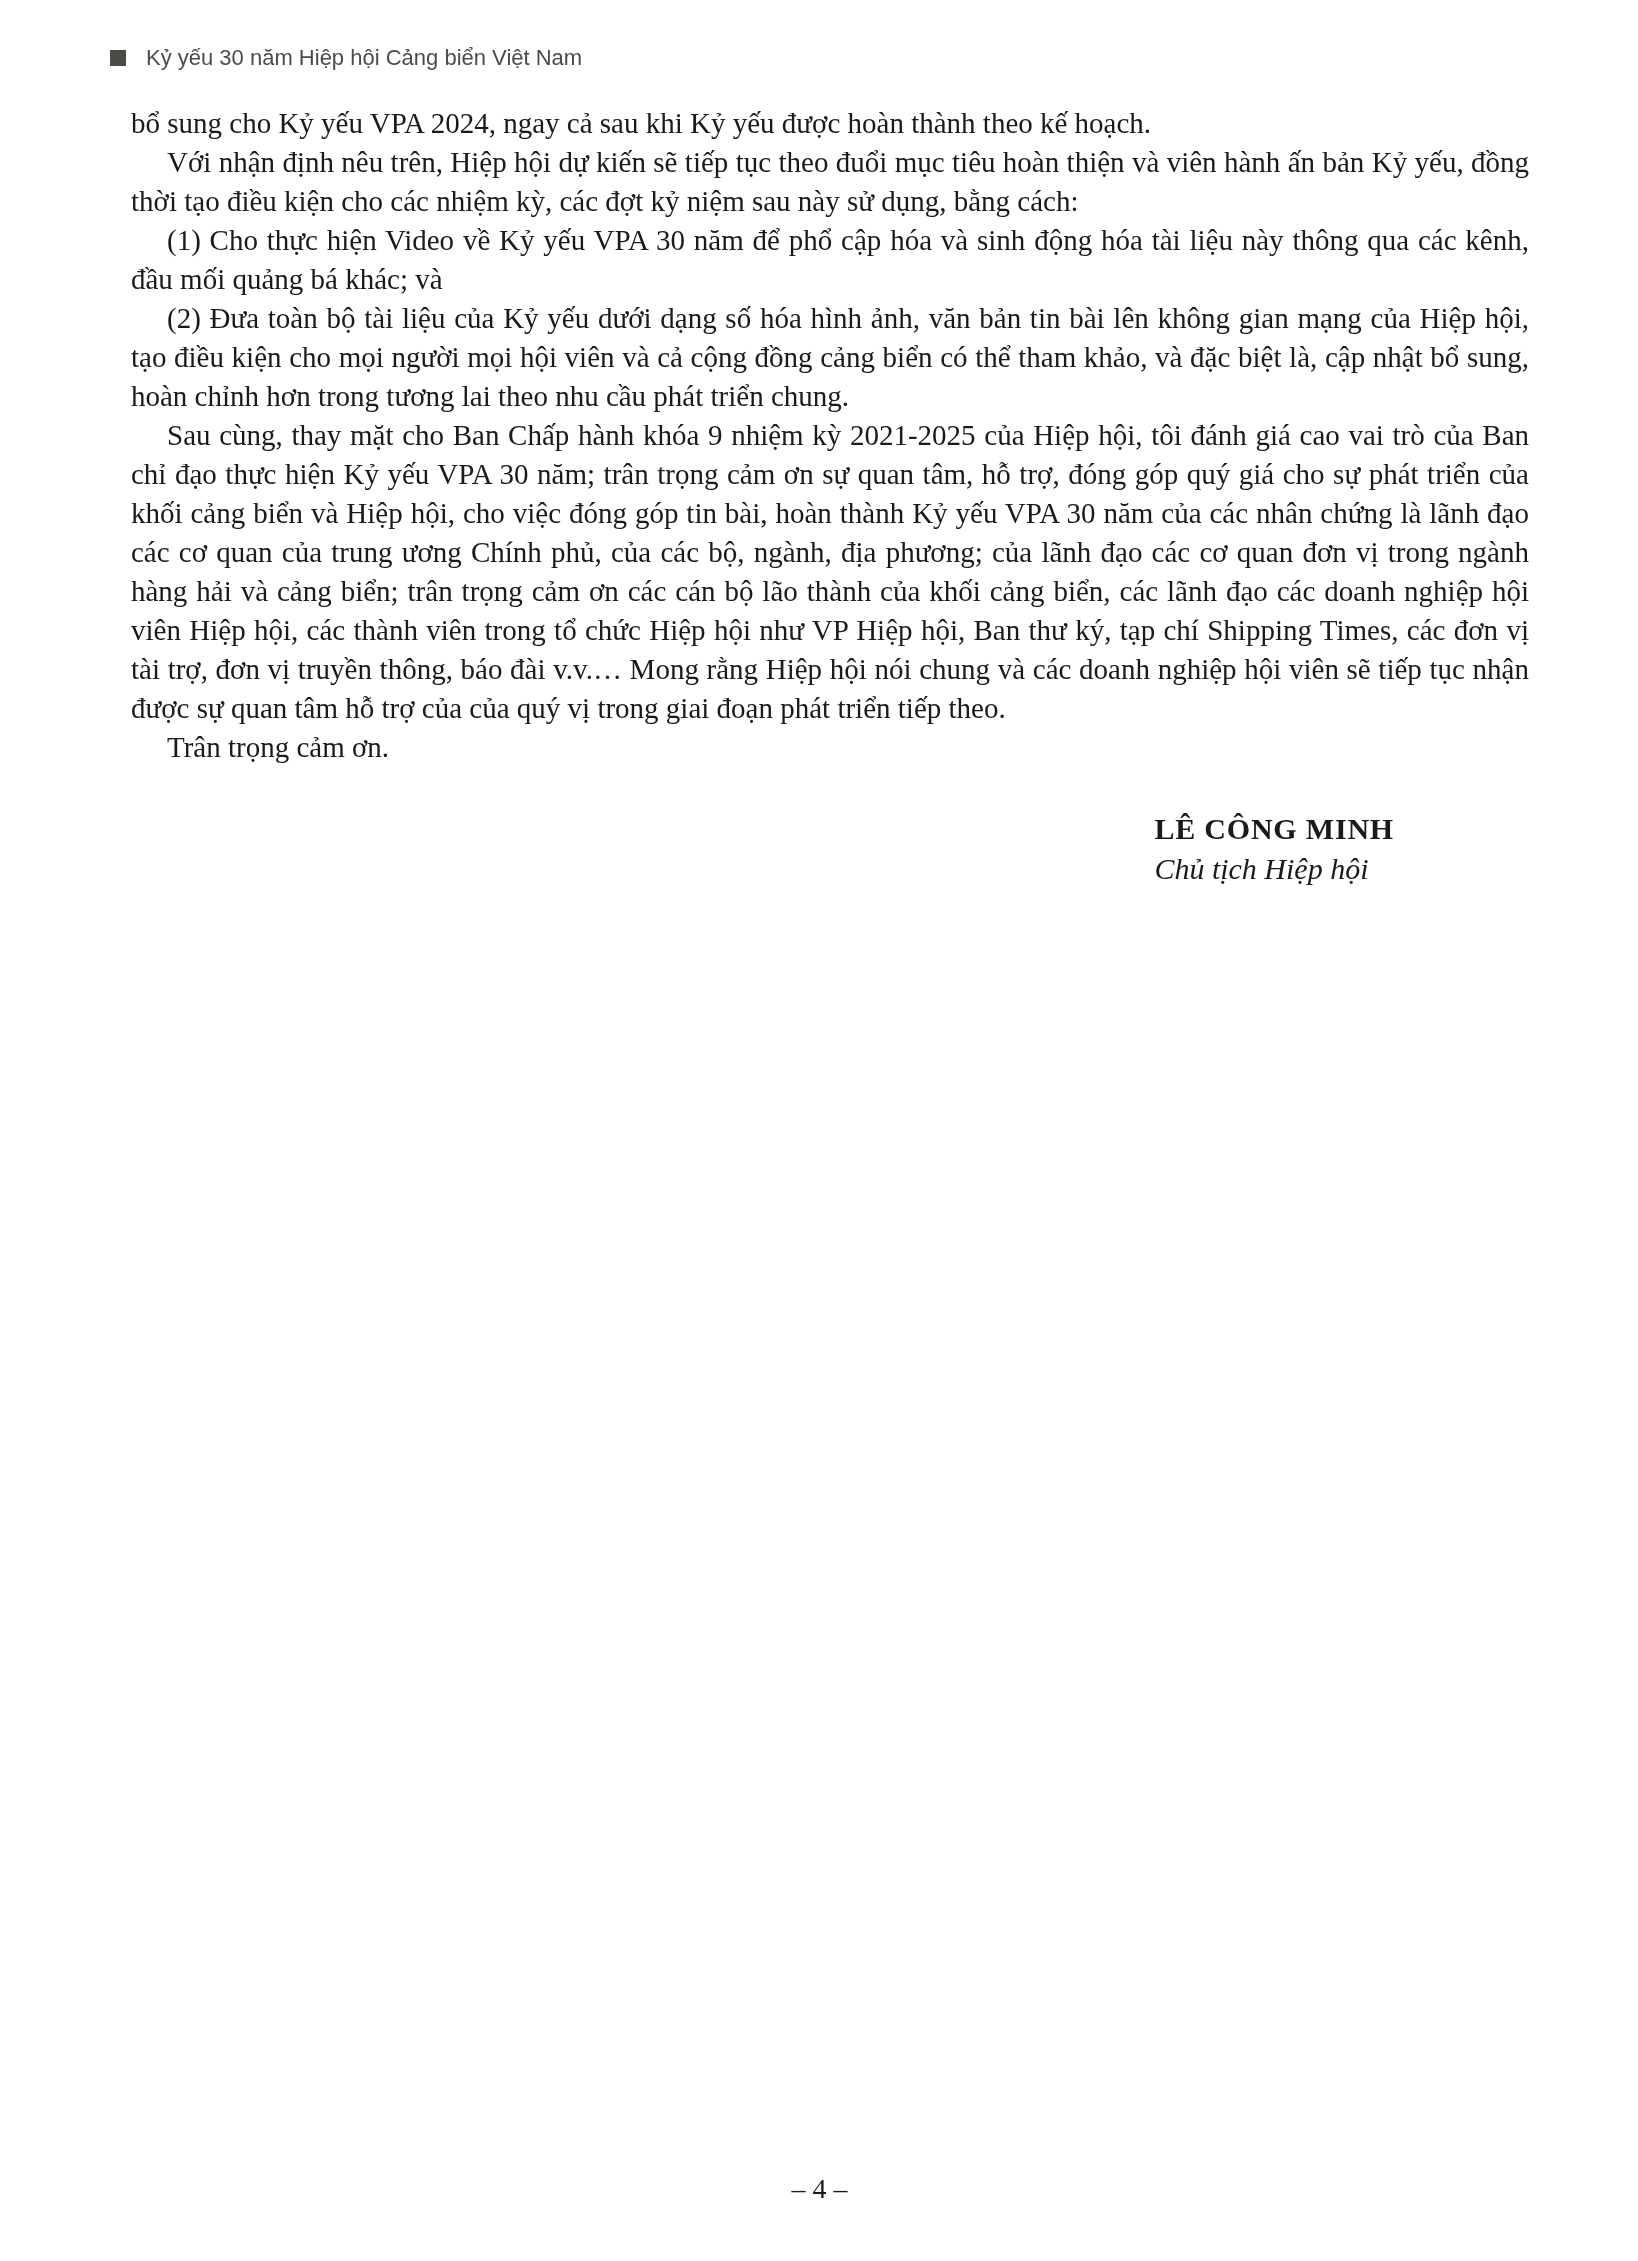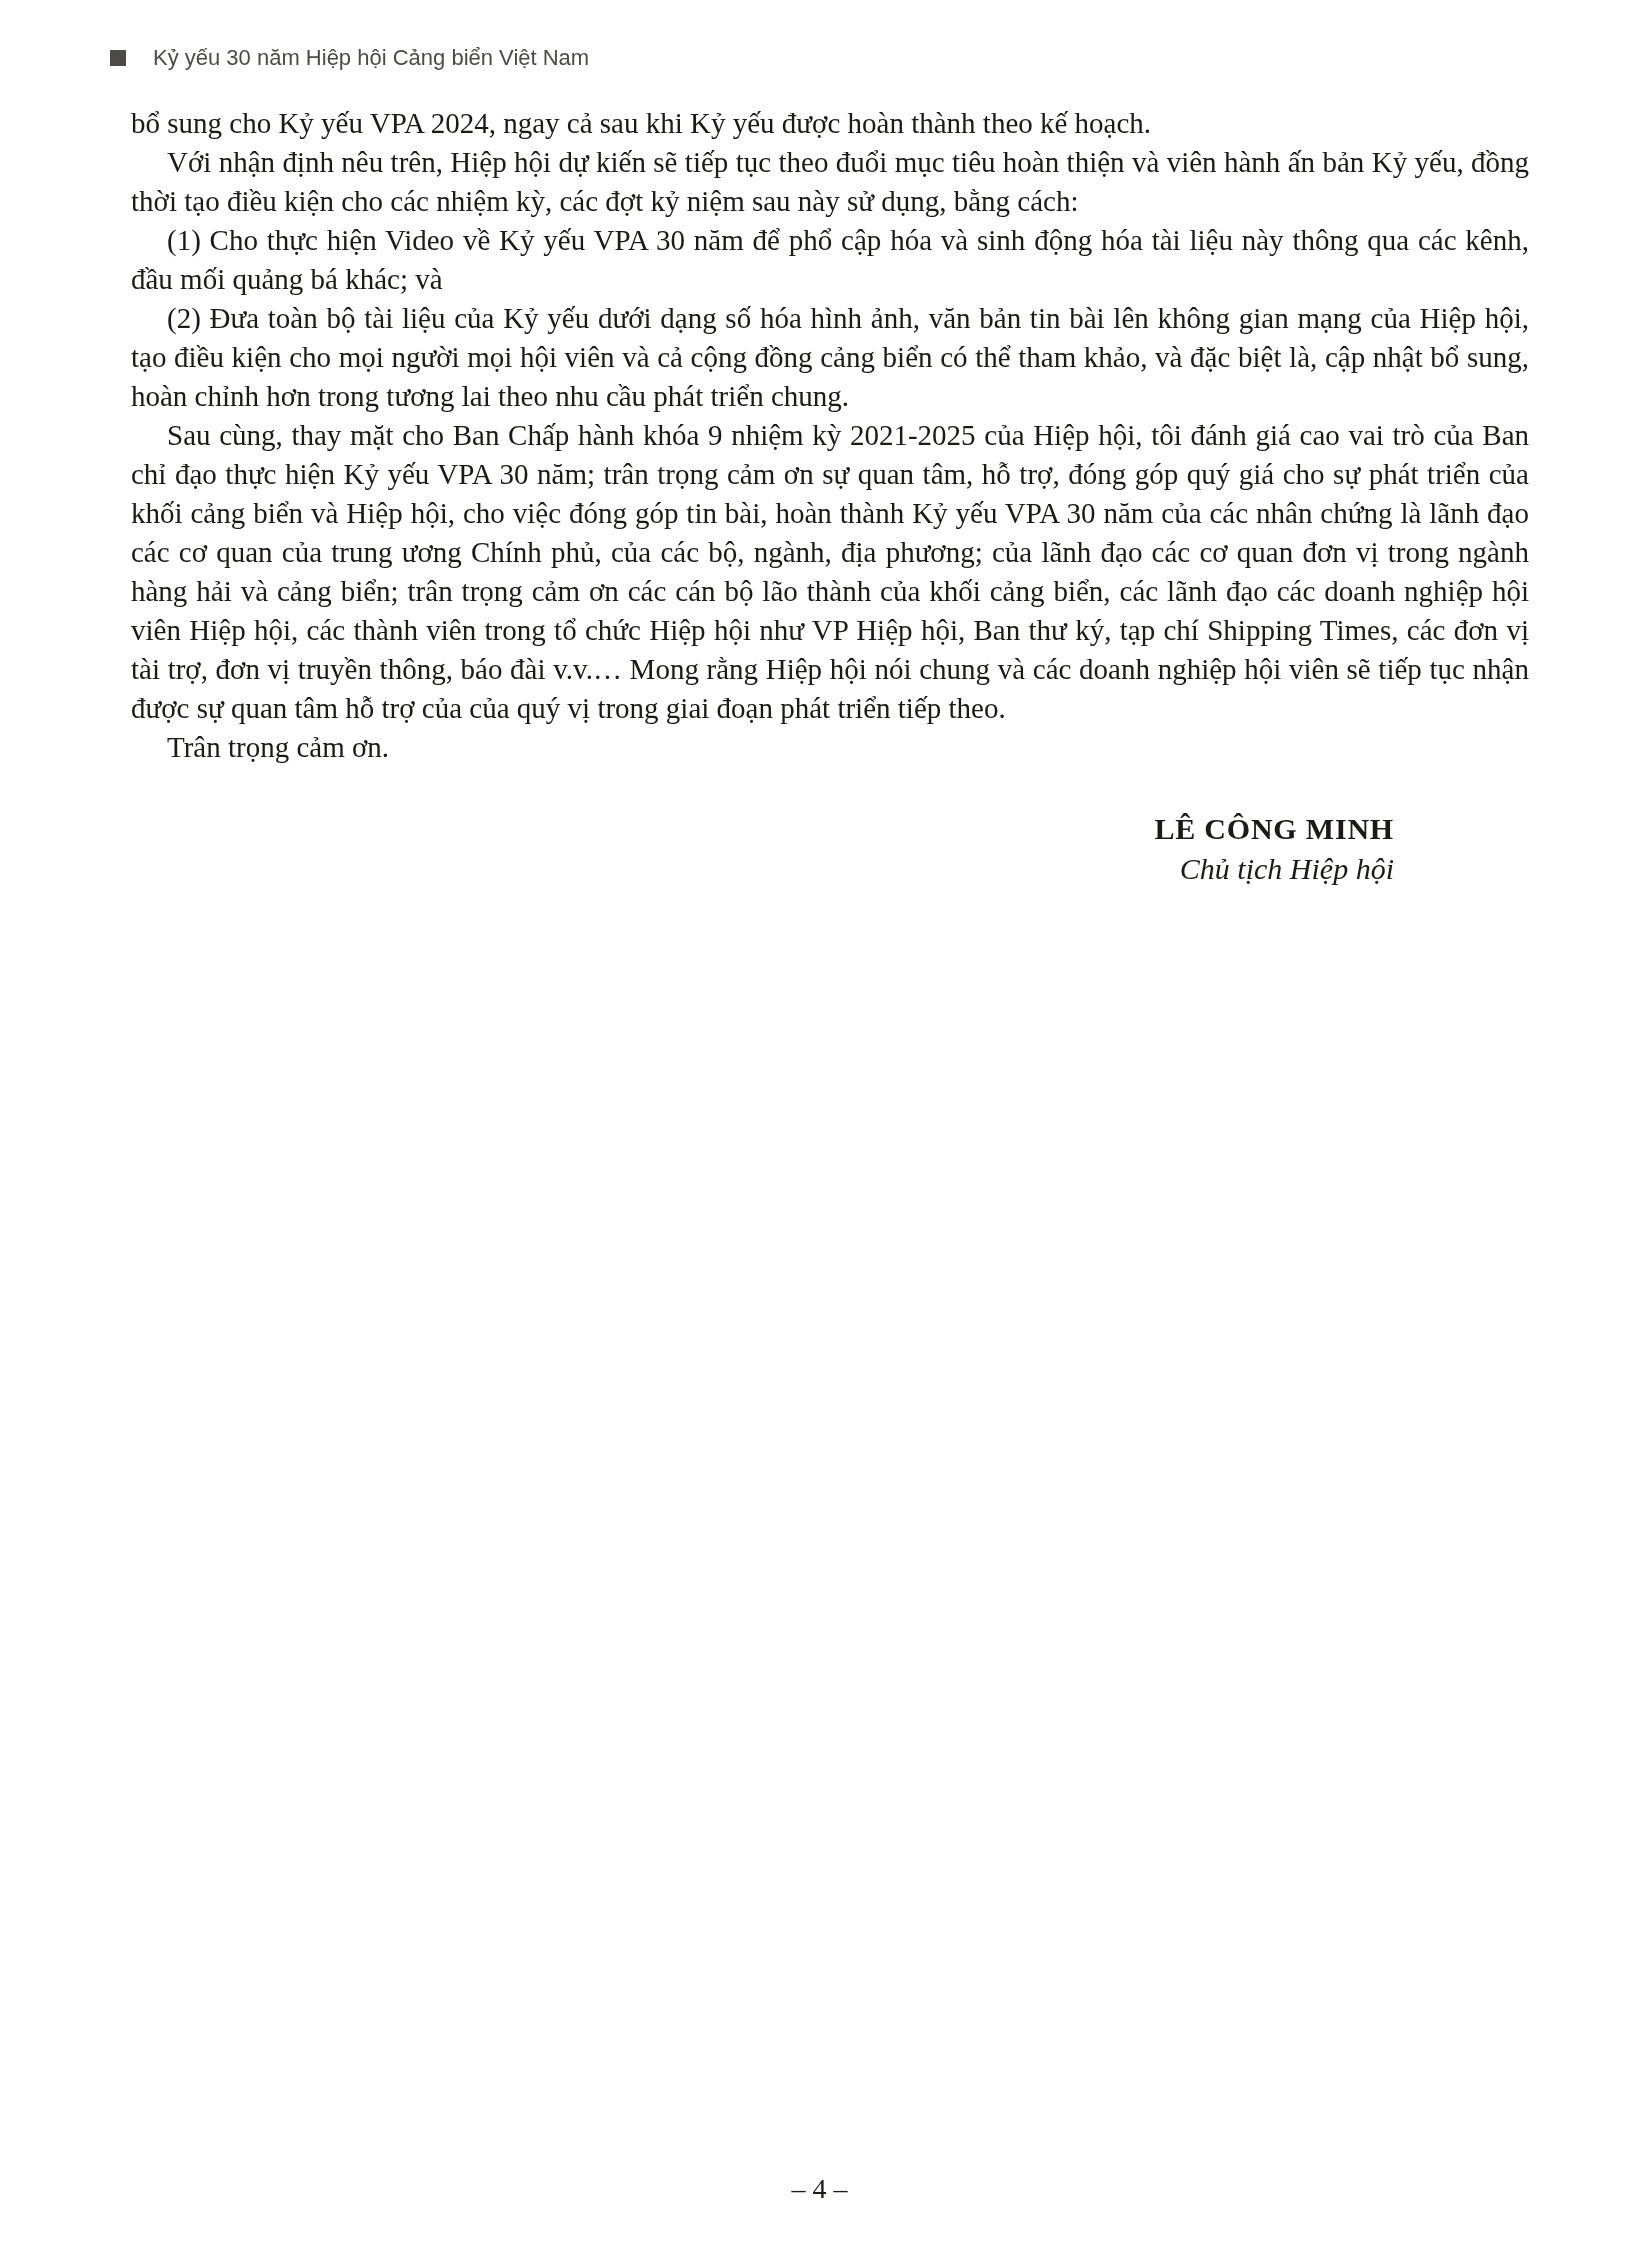--- a/index.html
+++ b/index.html
@@ -15,21 +15,21 @@
     font-family: "Liberation Serif", "DejaVu Serif", serif;
     color: #1c1a17;
     overflow: hidden;
   }
   .page-header {
     position: absolute;
     top: 47px;
     left: 110px;
     display: flex;
     align-items: center;
-    gap: 27px;
+    gap: 20px;
     font-family: "Liberation Sans", "DejaVu Sans", sans-serif;
     font-size: 22px;
     line-height: 1;
     color: #4d4b48;
   }
   .bullet {
     display: inline-block;
     width: 16px;
     height: 16px;
     background: #4d4b48;
@@ -50,21 +50,21 @@
     text-indent: 36px;
   }
   .para.no-indent {
     text-indent: 0;
   }
   .signature {
     margin-top: 42px;
     margin-left: auto;
     margin-right: 135px;
     width: fit-content;
-    text-align: right;
+    text-align: left;
     text-indent: 0;
   }
   .sig-name {
     font-weight: bold;
     font-size: 30px;
     line-height: 39px;
     letter-spacing: 0.8px;
   }
   .sig-title {
     font-style: italic;

